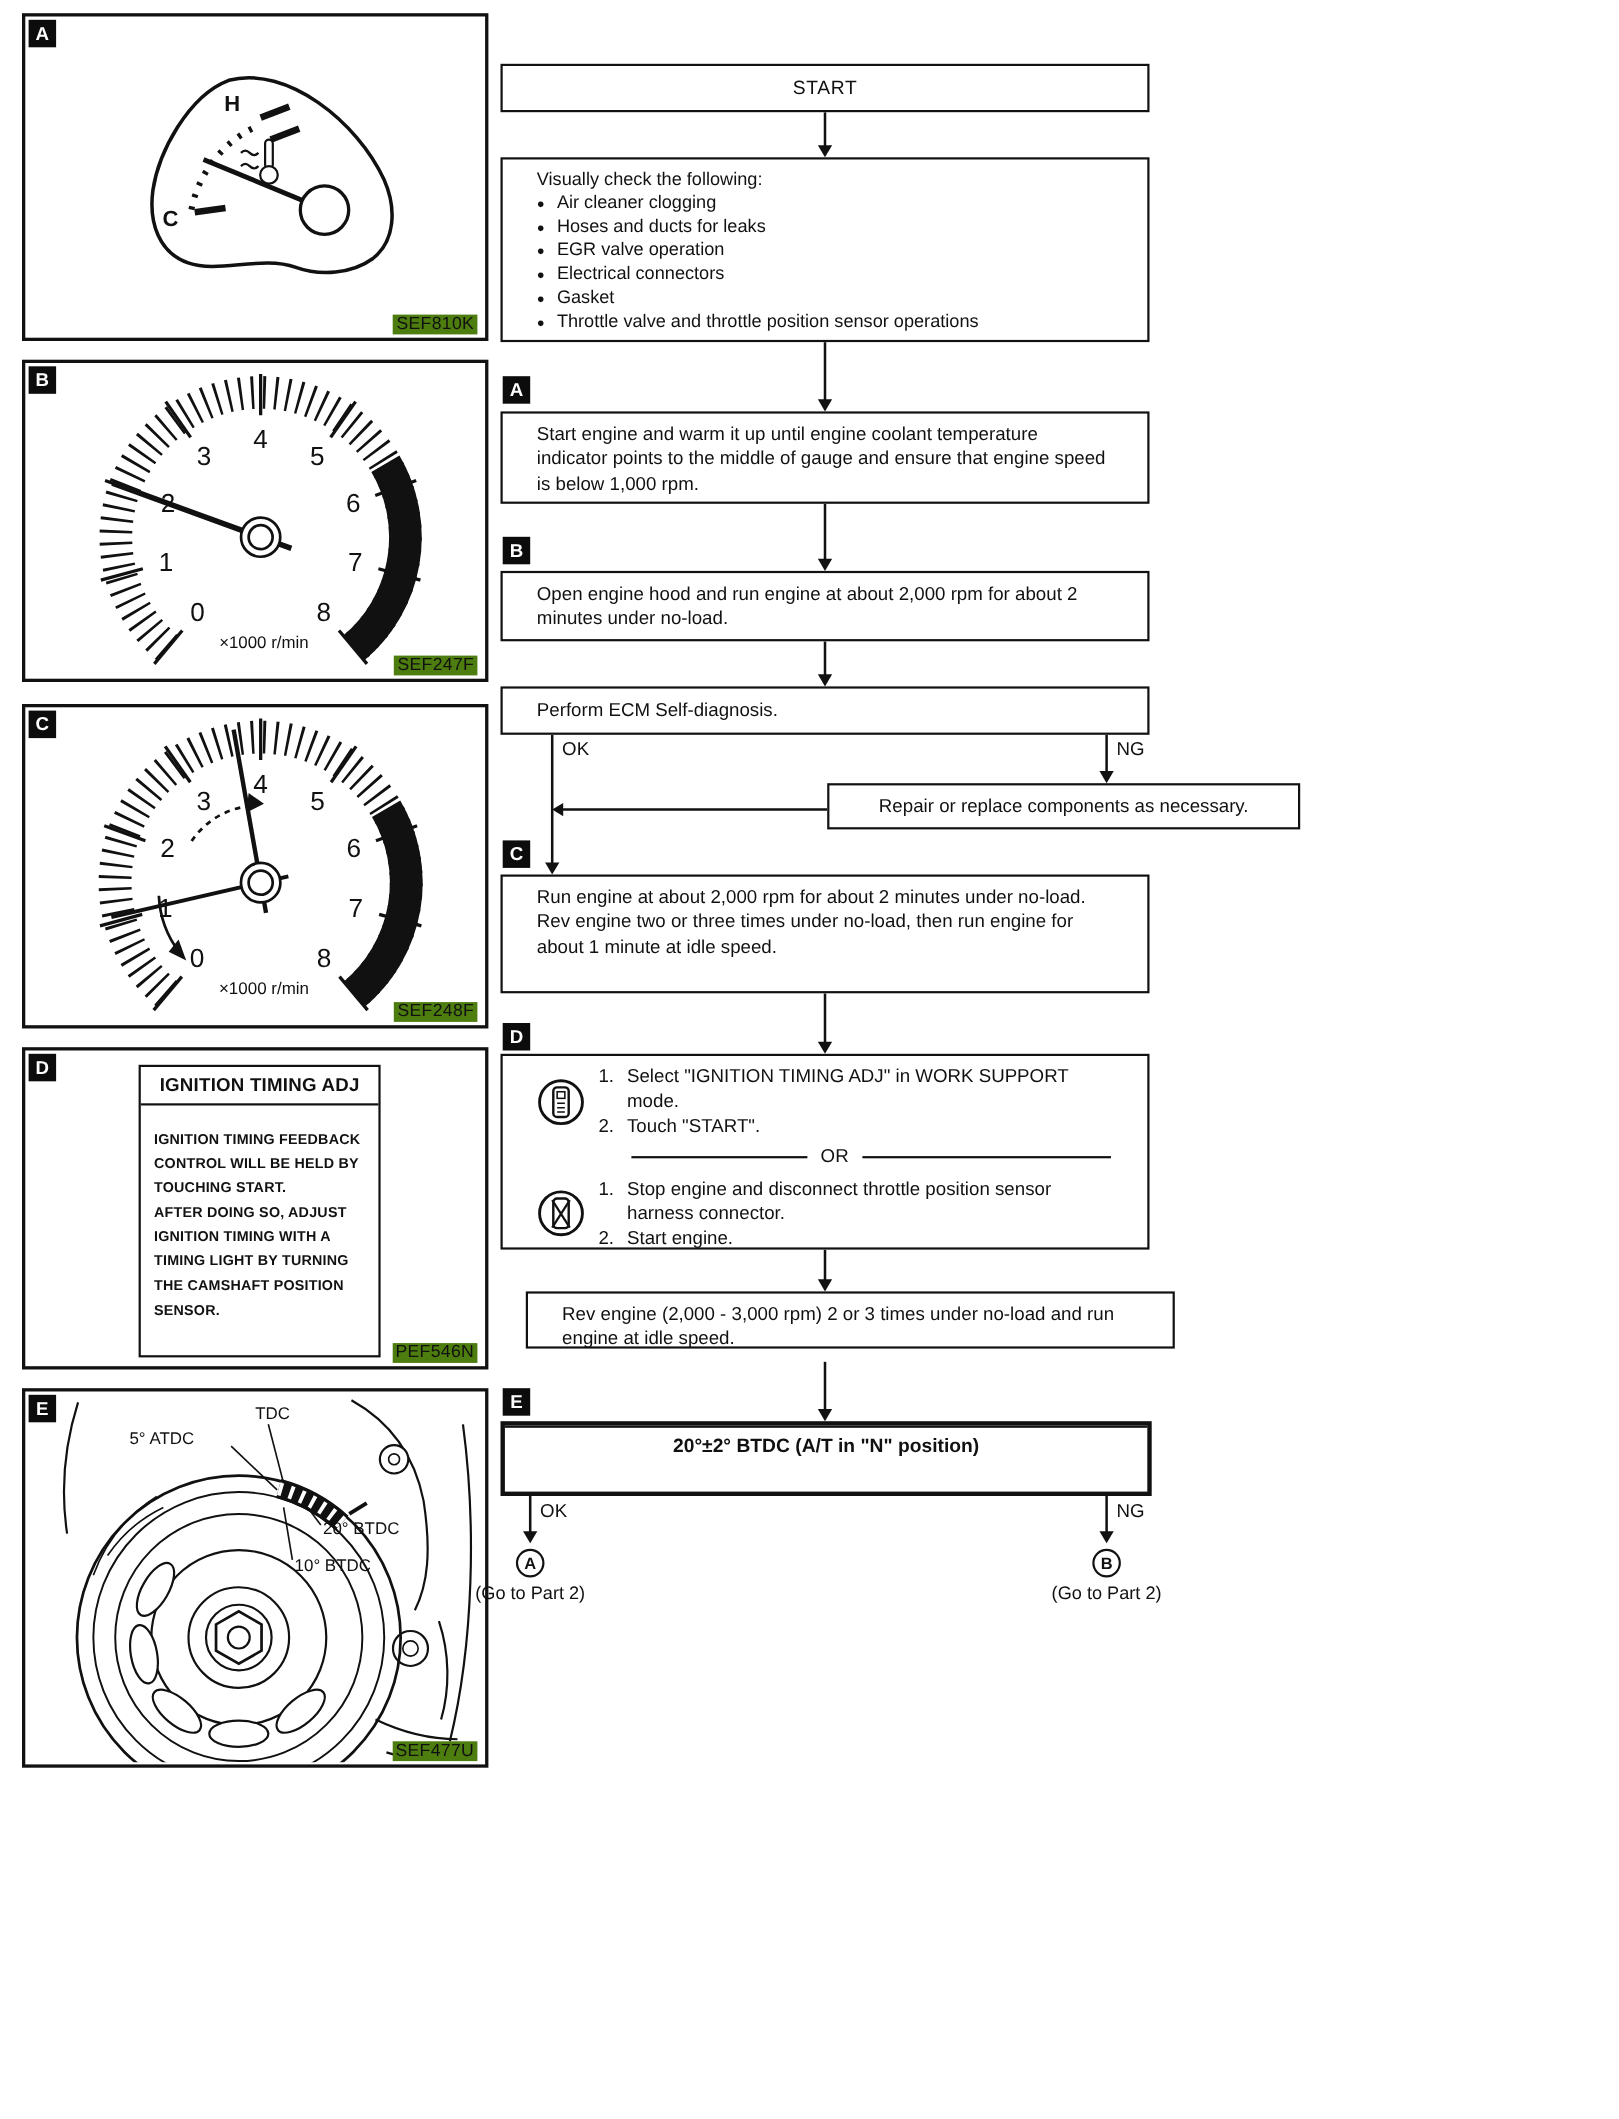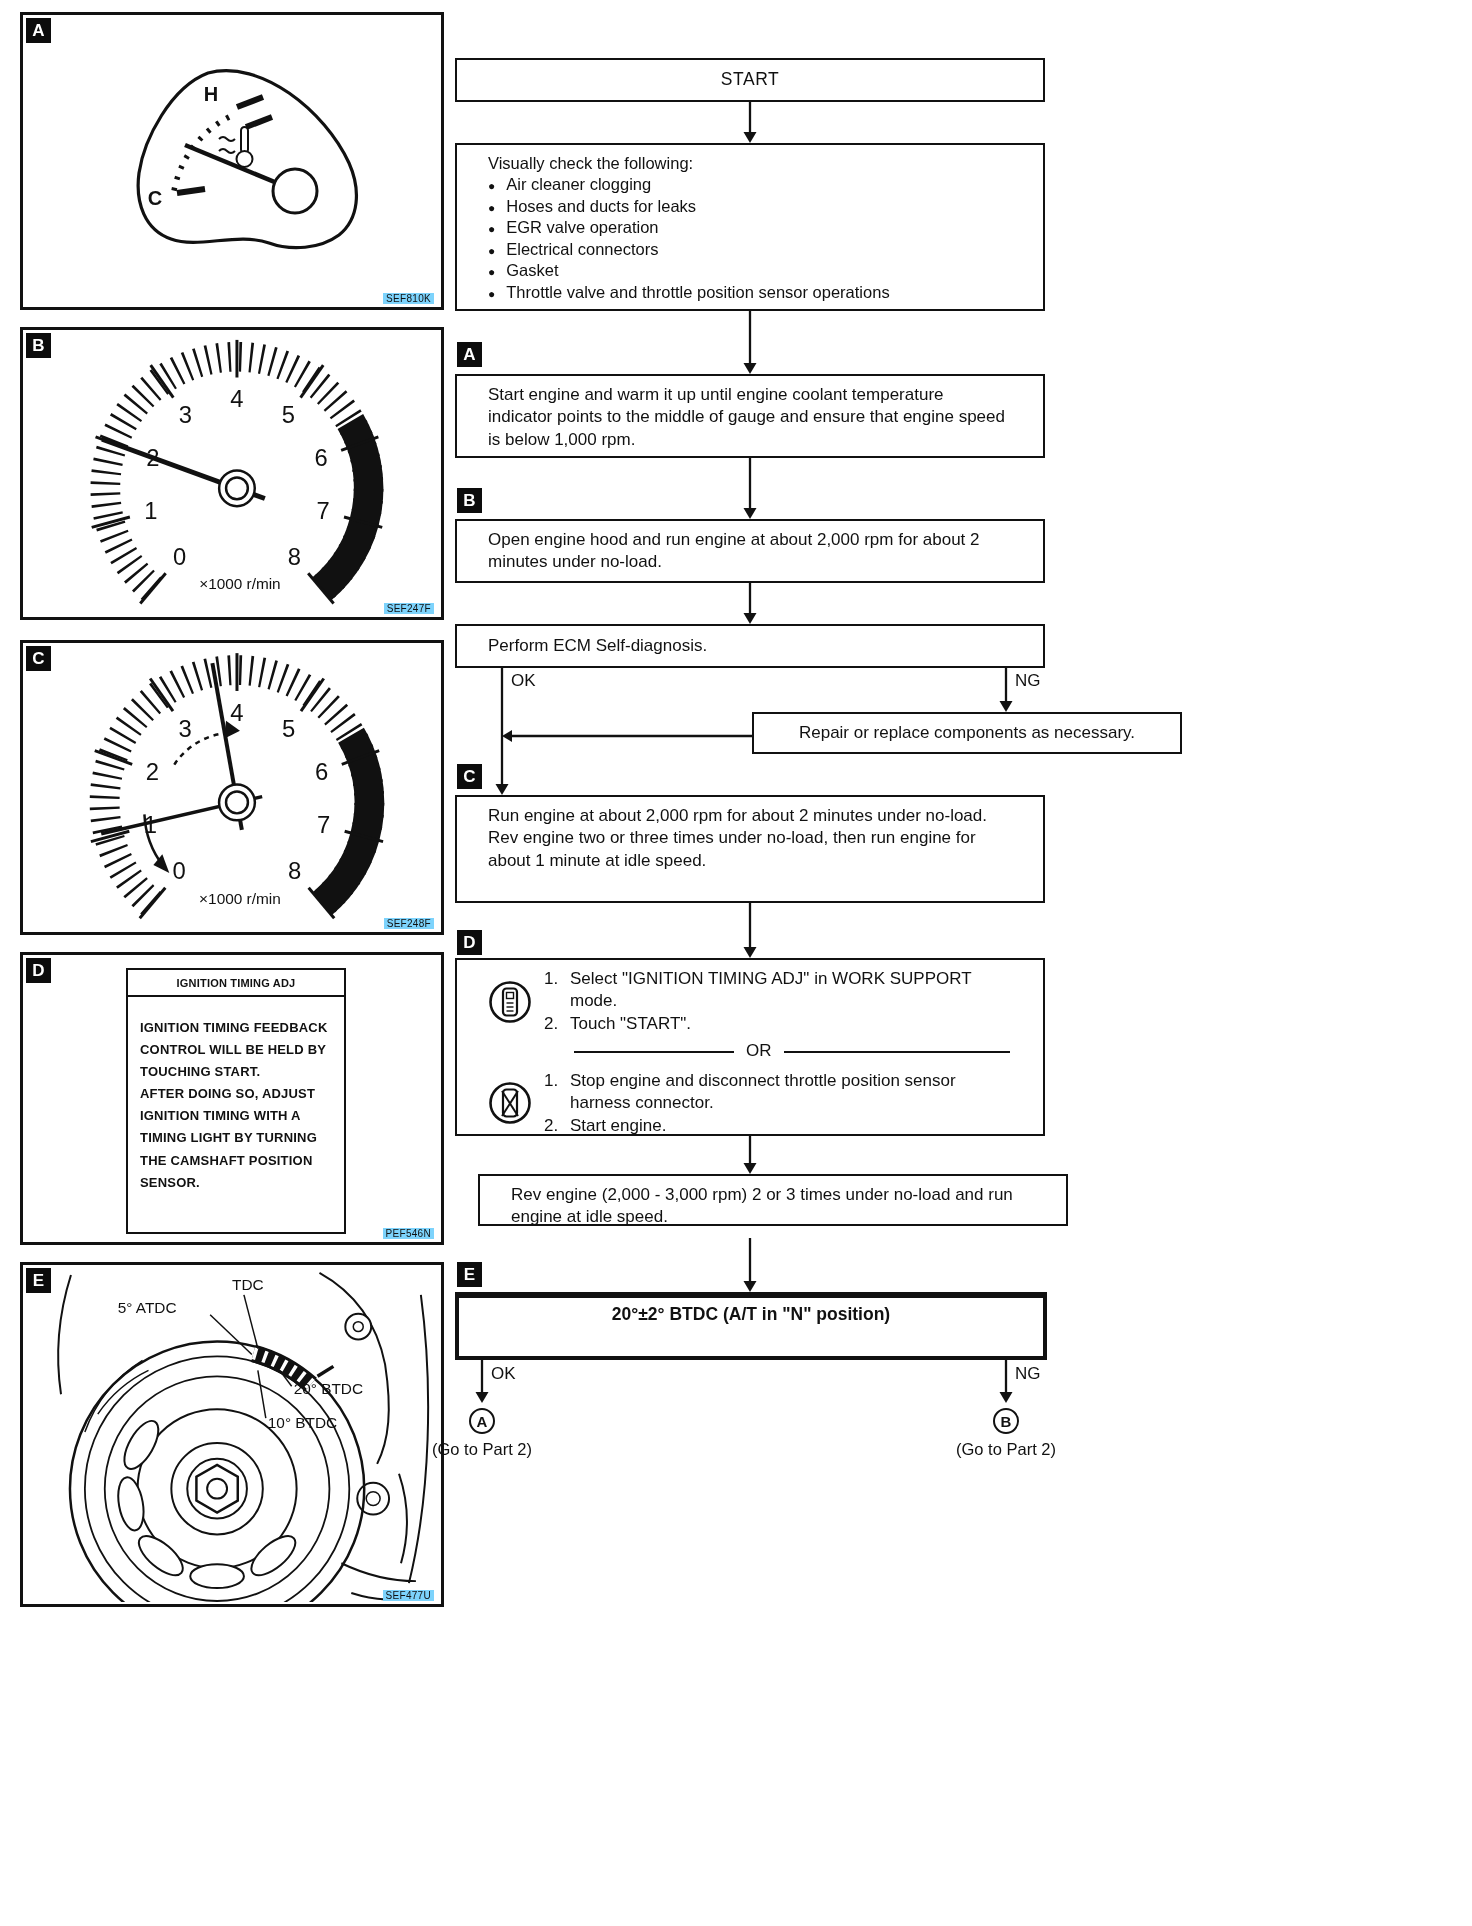--- a/index.html
+++ b/index.html
@@ -10,30 +10,30 @@
   }
   svg text { font-family:"Liberation Sans","DejaVu Sans",sans-serif; fill:#111; }
 
   
   .fig { position:absolute; border:3px solid #111; background:#fff; }
   .fig-label, .flow-label {
     position:absolute; width:25px; height:25px; background:#0c0c0c; color:#fff;
     font-weight:bold; font-size:17px; display:flex; align-items:center; justify-content:center;
   }
   .fig-label { top:3px; left:3px; }
-  .fig-code { position:absolute; right:7px; bottom:3px; font-size:10px; background:#7dd3fc; padding:0 3px; letter-spacing:.3px; }
+  .fig-code { position:absolute; right:7px; bottom:3px; font-size:16px; background:#4d7c0f; padding:0 3px; letter-spacing:.3px; }
 
   .gnum { font-size:24px; }
   .gunit { font-size:15.5px; }
   .alabel { font-size:20px; font-weight:bold; }
   .elabel { font-size:15.5px; }
 
   
   .screen-box { position:absolute; left:103px; top:13px; width:220px; height:266px; border:2.5px solid #111; background:#fff; }
-  .screen-title { text-align:center; font-weight:bold; font-size:11px; padding:7px 4px 6px; border-bottom:2px solid #111; letter-spacing:.2px; }
+  .screen-title { text-align:center; font-weight:bold; font-size:17px; padding:7px 4px 6px; border-bottom:2px solid #111; letter-spacing:.2px; }
   .screen-body { padding:20px 12px 0; font-weight:bold; font-size:13px; line-height:1.7; letter-spacing:.2px; }
 
   
   .wires { position:absolute; left:0; top:0; pointer-events:none; }
   .wires line { stroke:#111; stroke-width:2.3px; }
   .wires polygon { fill:#111; }
 
   .fbox { position:absolute; border:2.2px solid #111; background:#fff; font-size:17px; line-height:1.32; padding:8px 31px; }
   #start-box { display:flex; align-items:center; justify-content:center; font-size:17.5px; letter-spacing:.6px; padding:0; }
   #visual-box { font-size:16.5px; line-height:1.3; }

